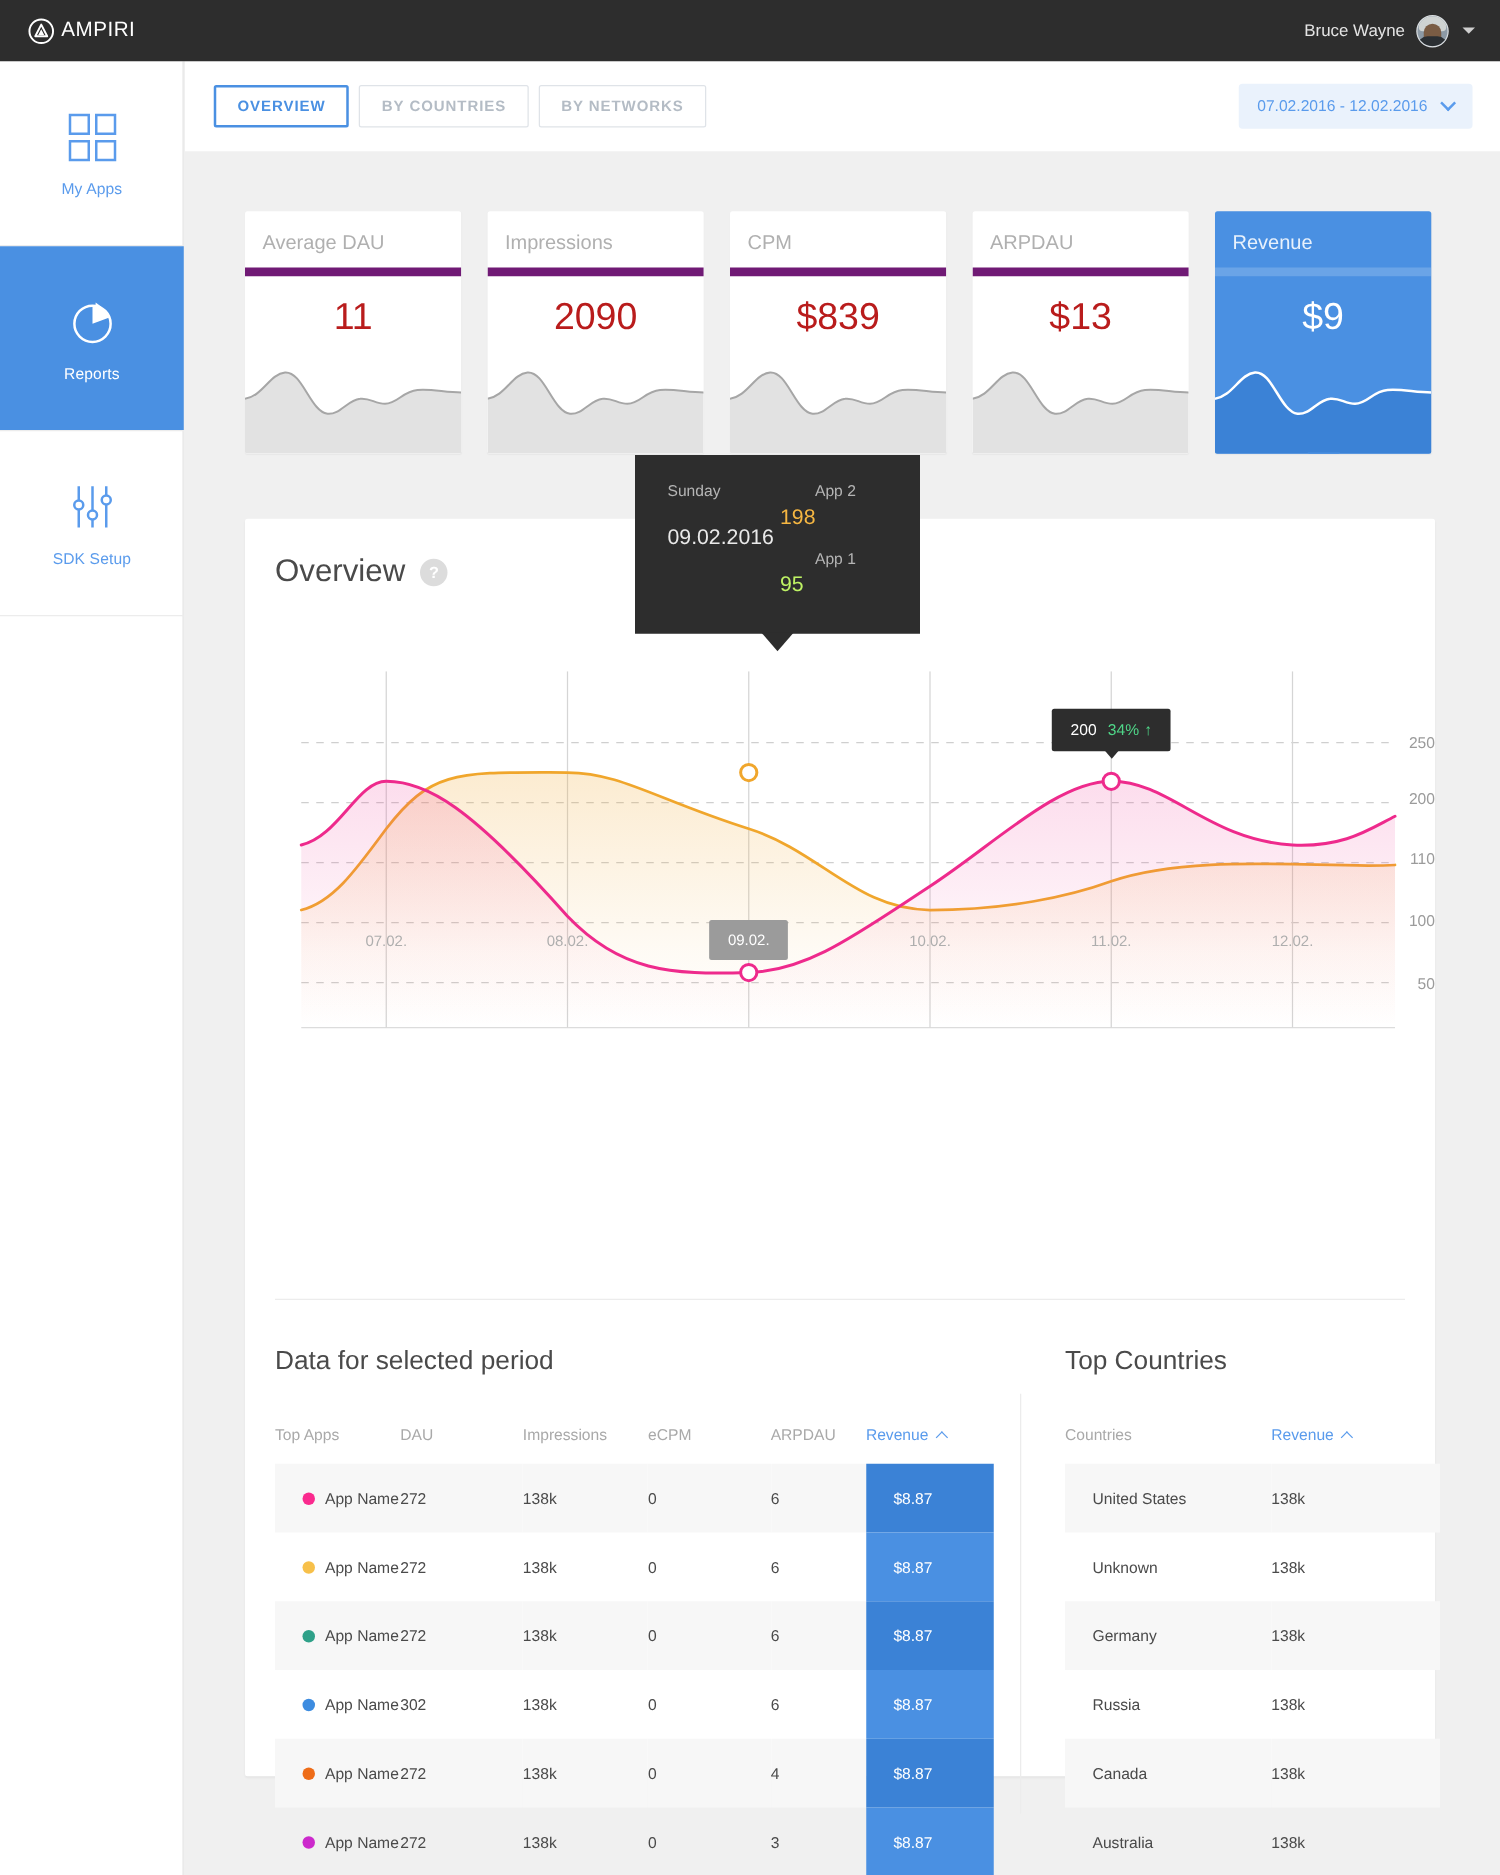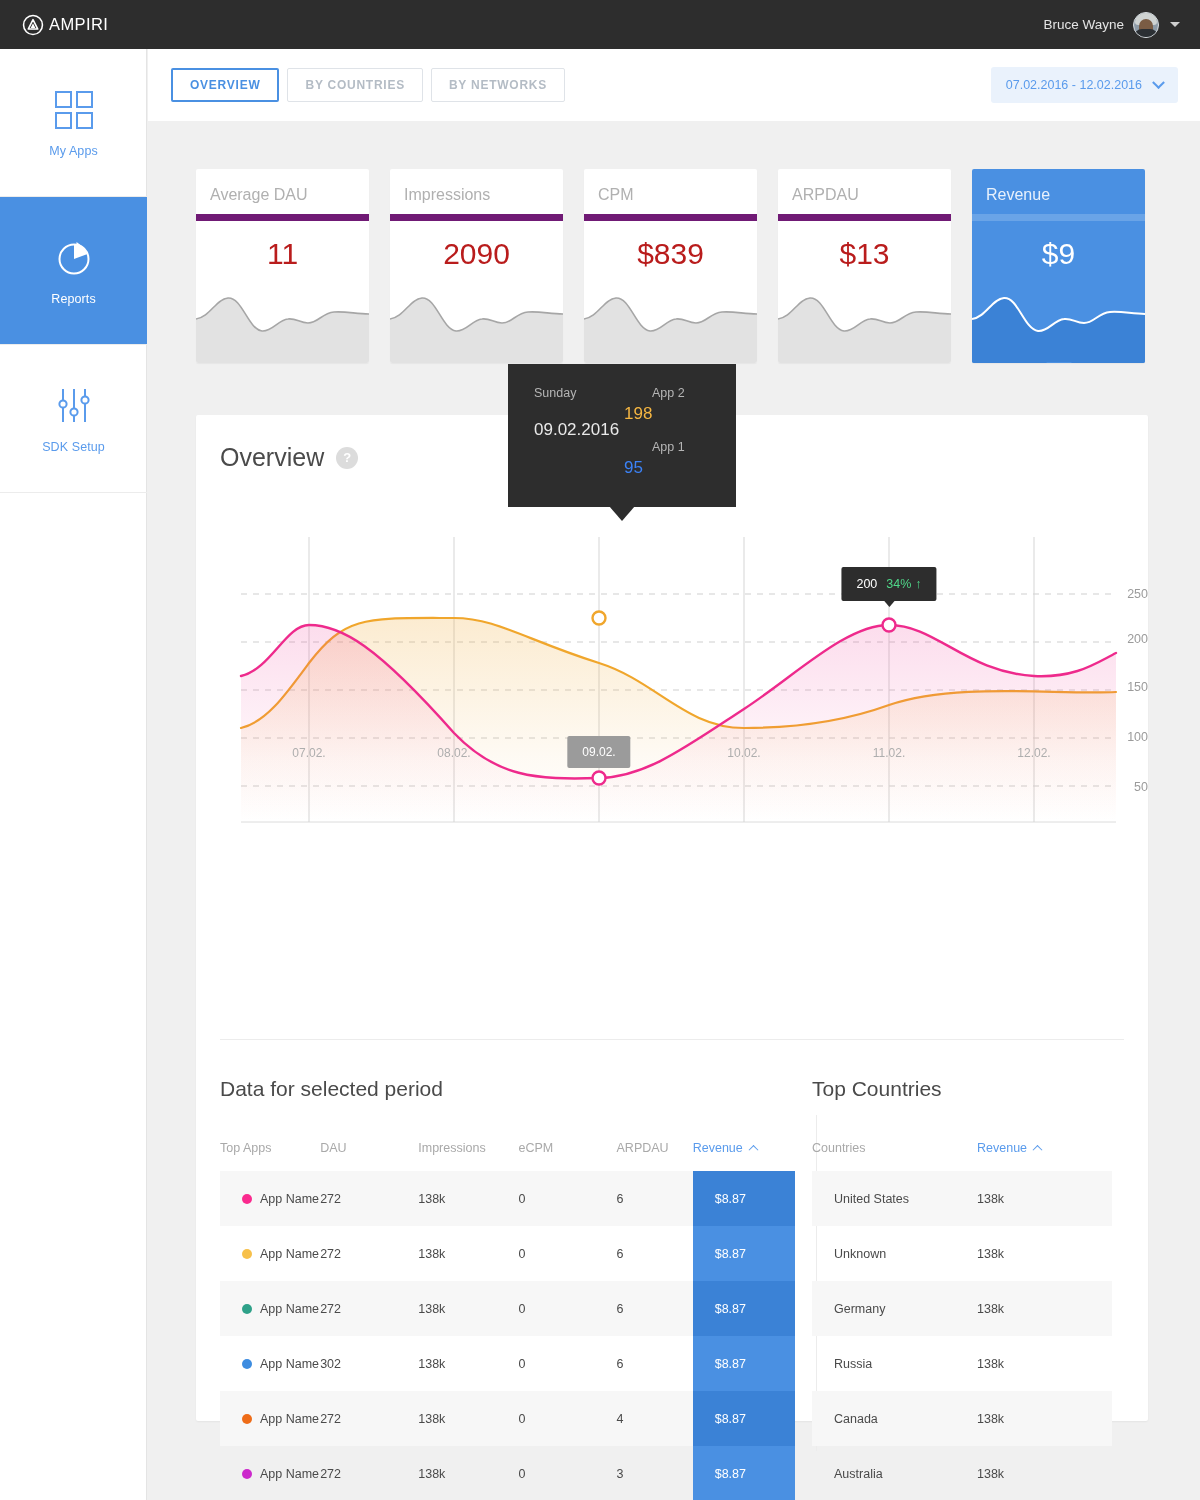--- a/index.html
+++ b/index.html
@@ -212,21 +212,21 @@
   .panel-sep {
     position: absolute; top: 624px; left: 24px; width: 904px;
     height: 1px; background: #ececec;
   }
 
   
   .sec-title {
     font-size: 21px; color: #4a4a4a; font-weight: 300;
   }
   .tbl-wrap-left  { position: absolute; top: 662px; left: 24px; width: 575px; }
-  .tbl-wrap-right { position: absolute; top: 662px; left: 616px; width: 300px; }
+  .tbl-wrap-right { position: absolute; top: 662px; left: 656px; width: 300px; }
   .tbl-vsep {
     position: absolute; top: 700px; left: 620px; width: 1px; height: 336px;
     background: #ececec;
   }
   .tbl { width: 100%; border-collapse: collapse; margin-top: 32px; }
   .tbl th {
     font-size: 12.5px; color: #a9a9a9; font-weight: 400;
     text-align: left; padding: 8px 0 16px 0;
   }
   .tbl th.sorted { color: #5a9bec; }
@@ -391,38 +391,38 @@
       <div class="bt-day">Sunday</div>
       <div class="bt-date">09.02.2016</div>
     </div>
     <div style="width:86px;">
       <div class="bt-block">
         <div class="bt-series-name">App 2</div>
         <div class="bt-series-val" style="color:#f5b642;">198</div>
       </div>
       <div class="bt-block">
         <div class="bt-series-name">App 1</div>
-        <div class="bt-series-val" style="color:#3b82f6;">95</div>
+        <div class="bt-series-val" style="color:#bef264;">95</div>
       </div>
     </div>
     <span class="bigtip-arrow"></span>
   </div>
 
   <div class="panel">
 
     <div class="panel-title">
       <span>Overview</span>
       <span class="help-badge">?</span>
     </div>
 
     <div class="chart-area">
 
       <div class="y-lab" style="top:57px;  width:42px;">250</div>
       <div class="y-lab" style="top:102px; width:42px;">200</div>
-      <div class="y-lab" style="top:150px; width:42px;">150</div>
+      <div class="y-lab" style="top:150px; width:42px;">110</div>
       <div class="y-lab" style="top:200px; width:42px;">100</div>
       <div class="y-lab" style="top:250px; width:42px;">50</div>
 
       <svg class="chart-svg" width="952" height="310" viewBox="0 0 952 310">
         <defs>
           <linearGradient id="gPink" x1="0" y1="0" x2="0" y2="1">
             <stop offset="0%" stop-color="#ee2a8c" stop-opacity="0.16"></stop>
             <stop offset="70%" stop-color="#ee2a8c" stop-opacity="0.035"></stop>
             <stop offset="100%" stop-color="#ee2a8c" stop-opacity="0.0"></stop>
           </linearGradient>

